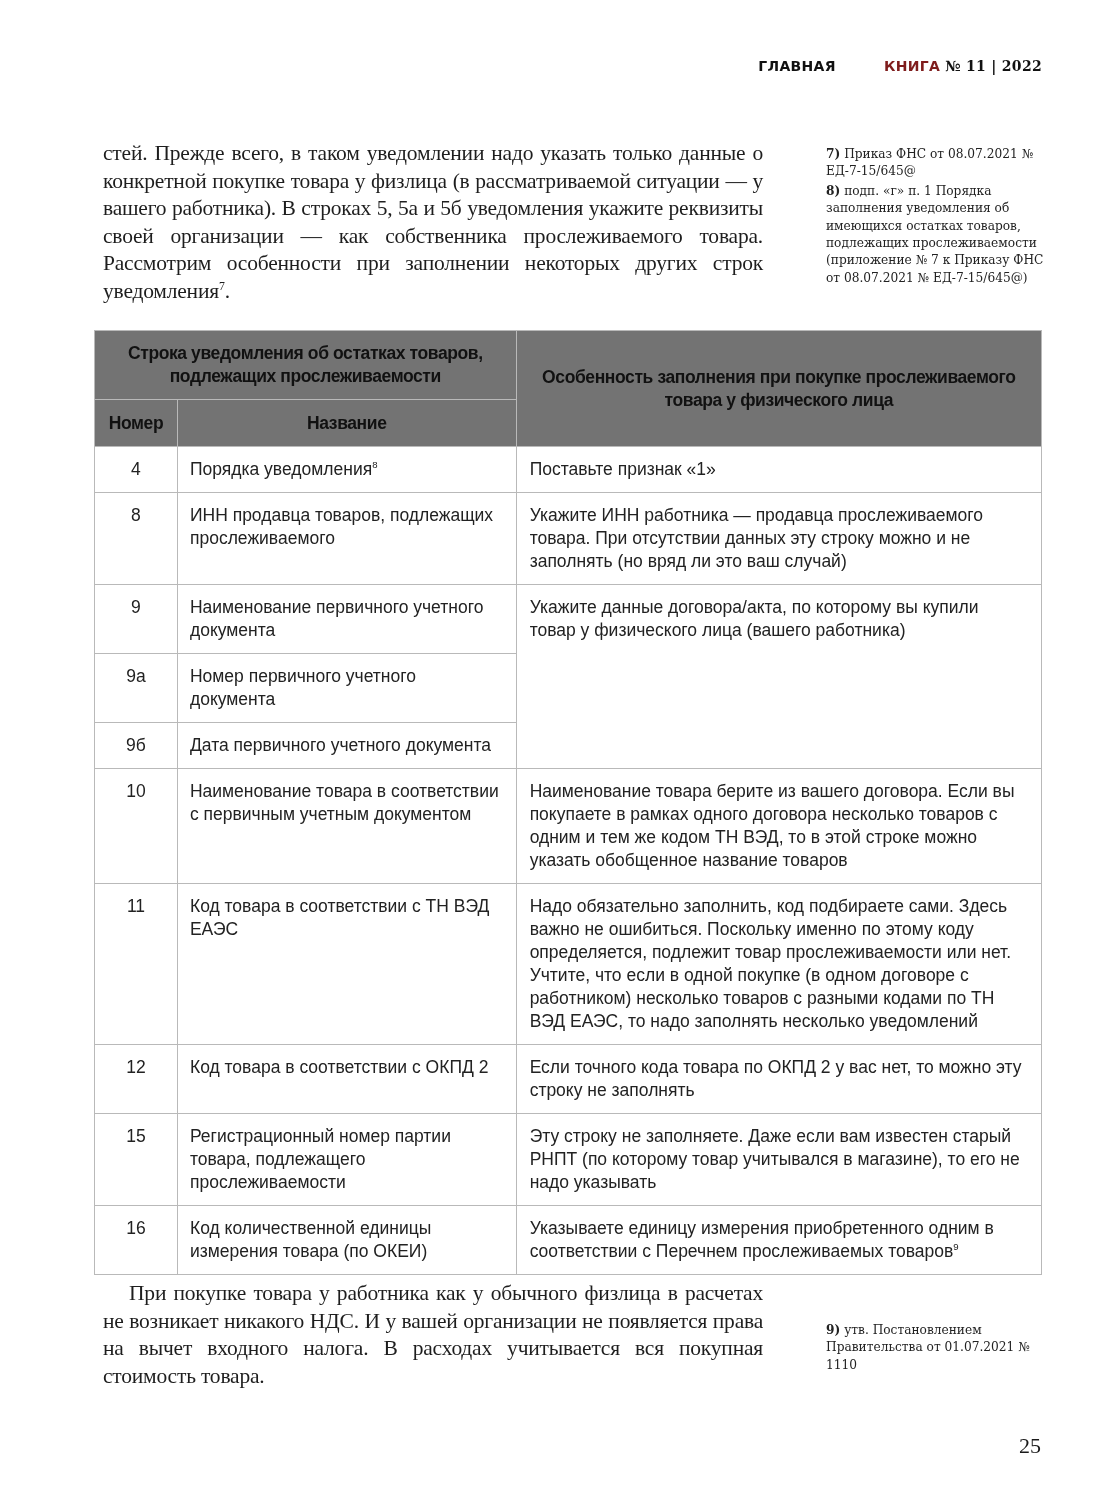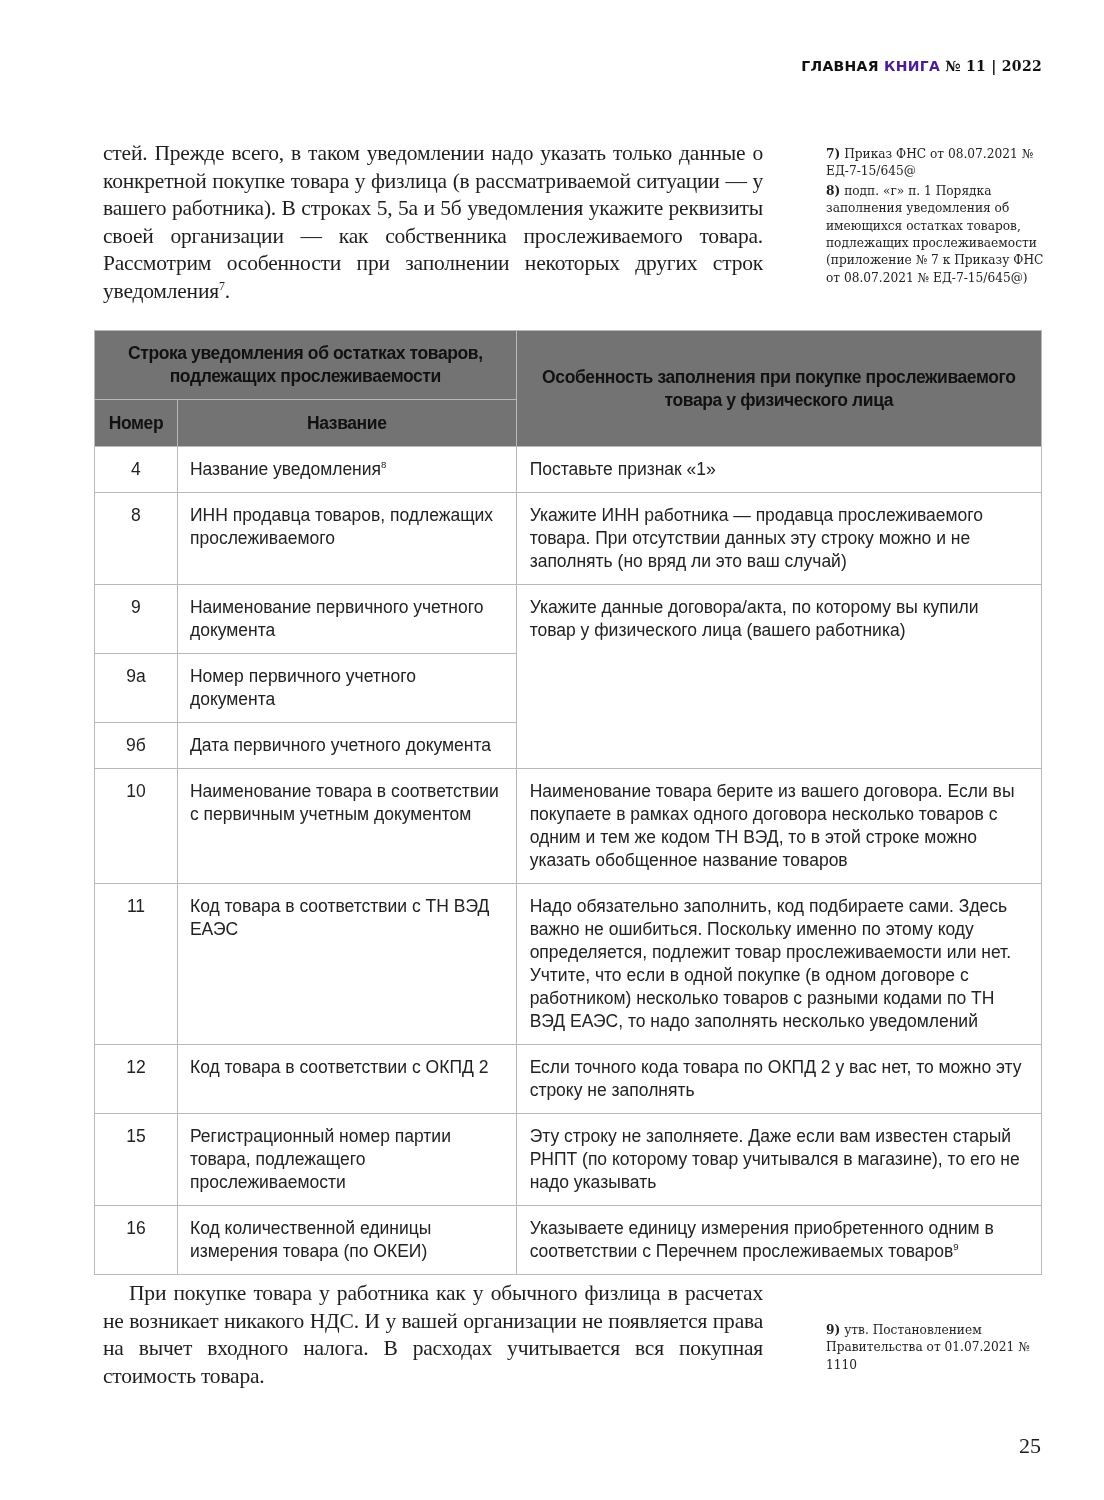--- a/index.html
+++ b/index.html
@@ -1,18 +1,18 @@
 <!DOCTYPE html>
 <html><head>
 <meta charset="utf-8">
 <style>
   html, body { margin: 0; padding: 0; background: #ffffff; }
   body { width: 1104px; height: 1500px; position: relative; overflow: hidden; color: #1a1a1a; }
   .masthead { position: absolute; top: 58px; right: 62px; font-family: "DejaVu Sans", sans-serif; font-weight: bold; font-size: 14px; letter-spacing: 0.3px; color: #111; white-space: nowrap; }
-  .masthead .brand-accent { color: #4c1d95; }
+  .masthead .brand-accent { color: #7f1d1d; margin-left: 43px; }
   .masthead .issue { font-family: "DejaVu Serif", serif; }
   .body-text { position: absolute; left: 95px; width: 676px; font-family: "Liberation Serif", serif; font-size: 21.5px; line-height: 27.5px; text-align: justify; color: #1e1e1e; letter-spacing: -0.2px; }
   .body-text p { margin: 8px; }
   .intro-text { top: 132px; }
   .outro-text { top: 1272px; }
   .outro-text p { text-indent: 26px; }
   sup { font-size: 0.55em; line-height: 0; vertical-align: super; }
   .sidenote { position: absolute; left: 826px; width: 230px; font-family: "DejaVu Serif", serif; font-size: 12.2px; line-height: 17.4px; color: #222; }
   .sidenote .fn { margin-bottom: 2px; }
   .sidenote b { font-weight: bold; }
@@ -69,21 +69,21 @@
       <th class="feature" rowspan="2">Особенность заполнения при покупке прослеживаемого товара у физического лица</th>
     </tr>
     <tr>
       <th class="sub">Номер</th>
       <th class="sub">Название</th>
     </tr>
   </thead>
   <tbody>
     <tr>
       <td class="num">4</td>
-      <td class="name"><span>Название уведомления</span><sup>8</sup></td>
+      <td class="name"><span>Порядка уведомления</span><sup>8</sup></td>
       <td class="note">Поставьте признак «1»</td>
     </tr>
     <tr style="height:91px">
       <td class="num">8</td>
       <td class="name">ИНН продавца товаров, подлежащих прослеживаемого</td>
       <td class="note">Укажите ИНН работника — продавца прослеживаемого товара. При отсутствии данных эту строку можно и не заполнять (но вряд ли это ваш случай)</td>
     </tr>
     <tr style="height:68px">
       <td class="num">9</td>
       <td class="name">Наименование первичного учетного документа</td>

